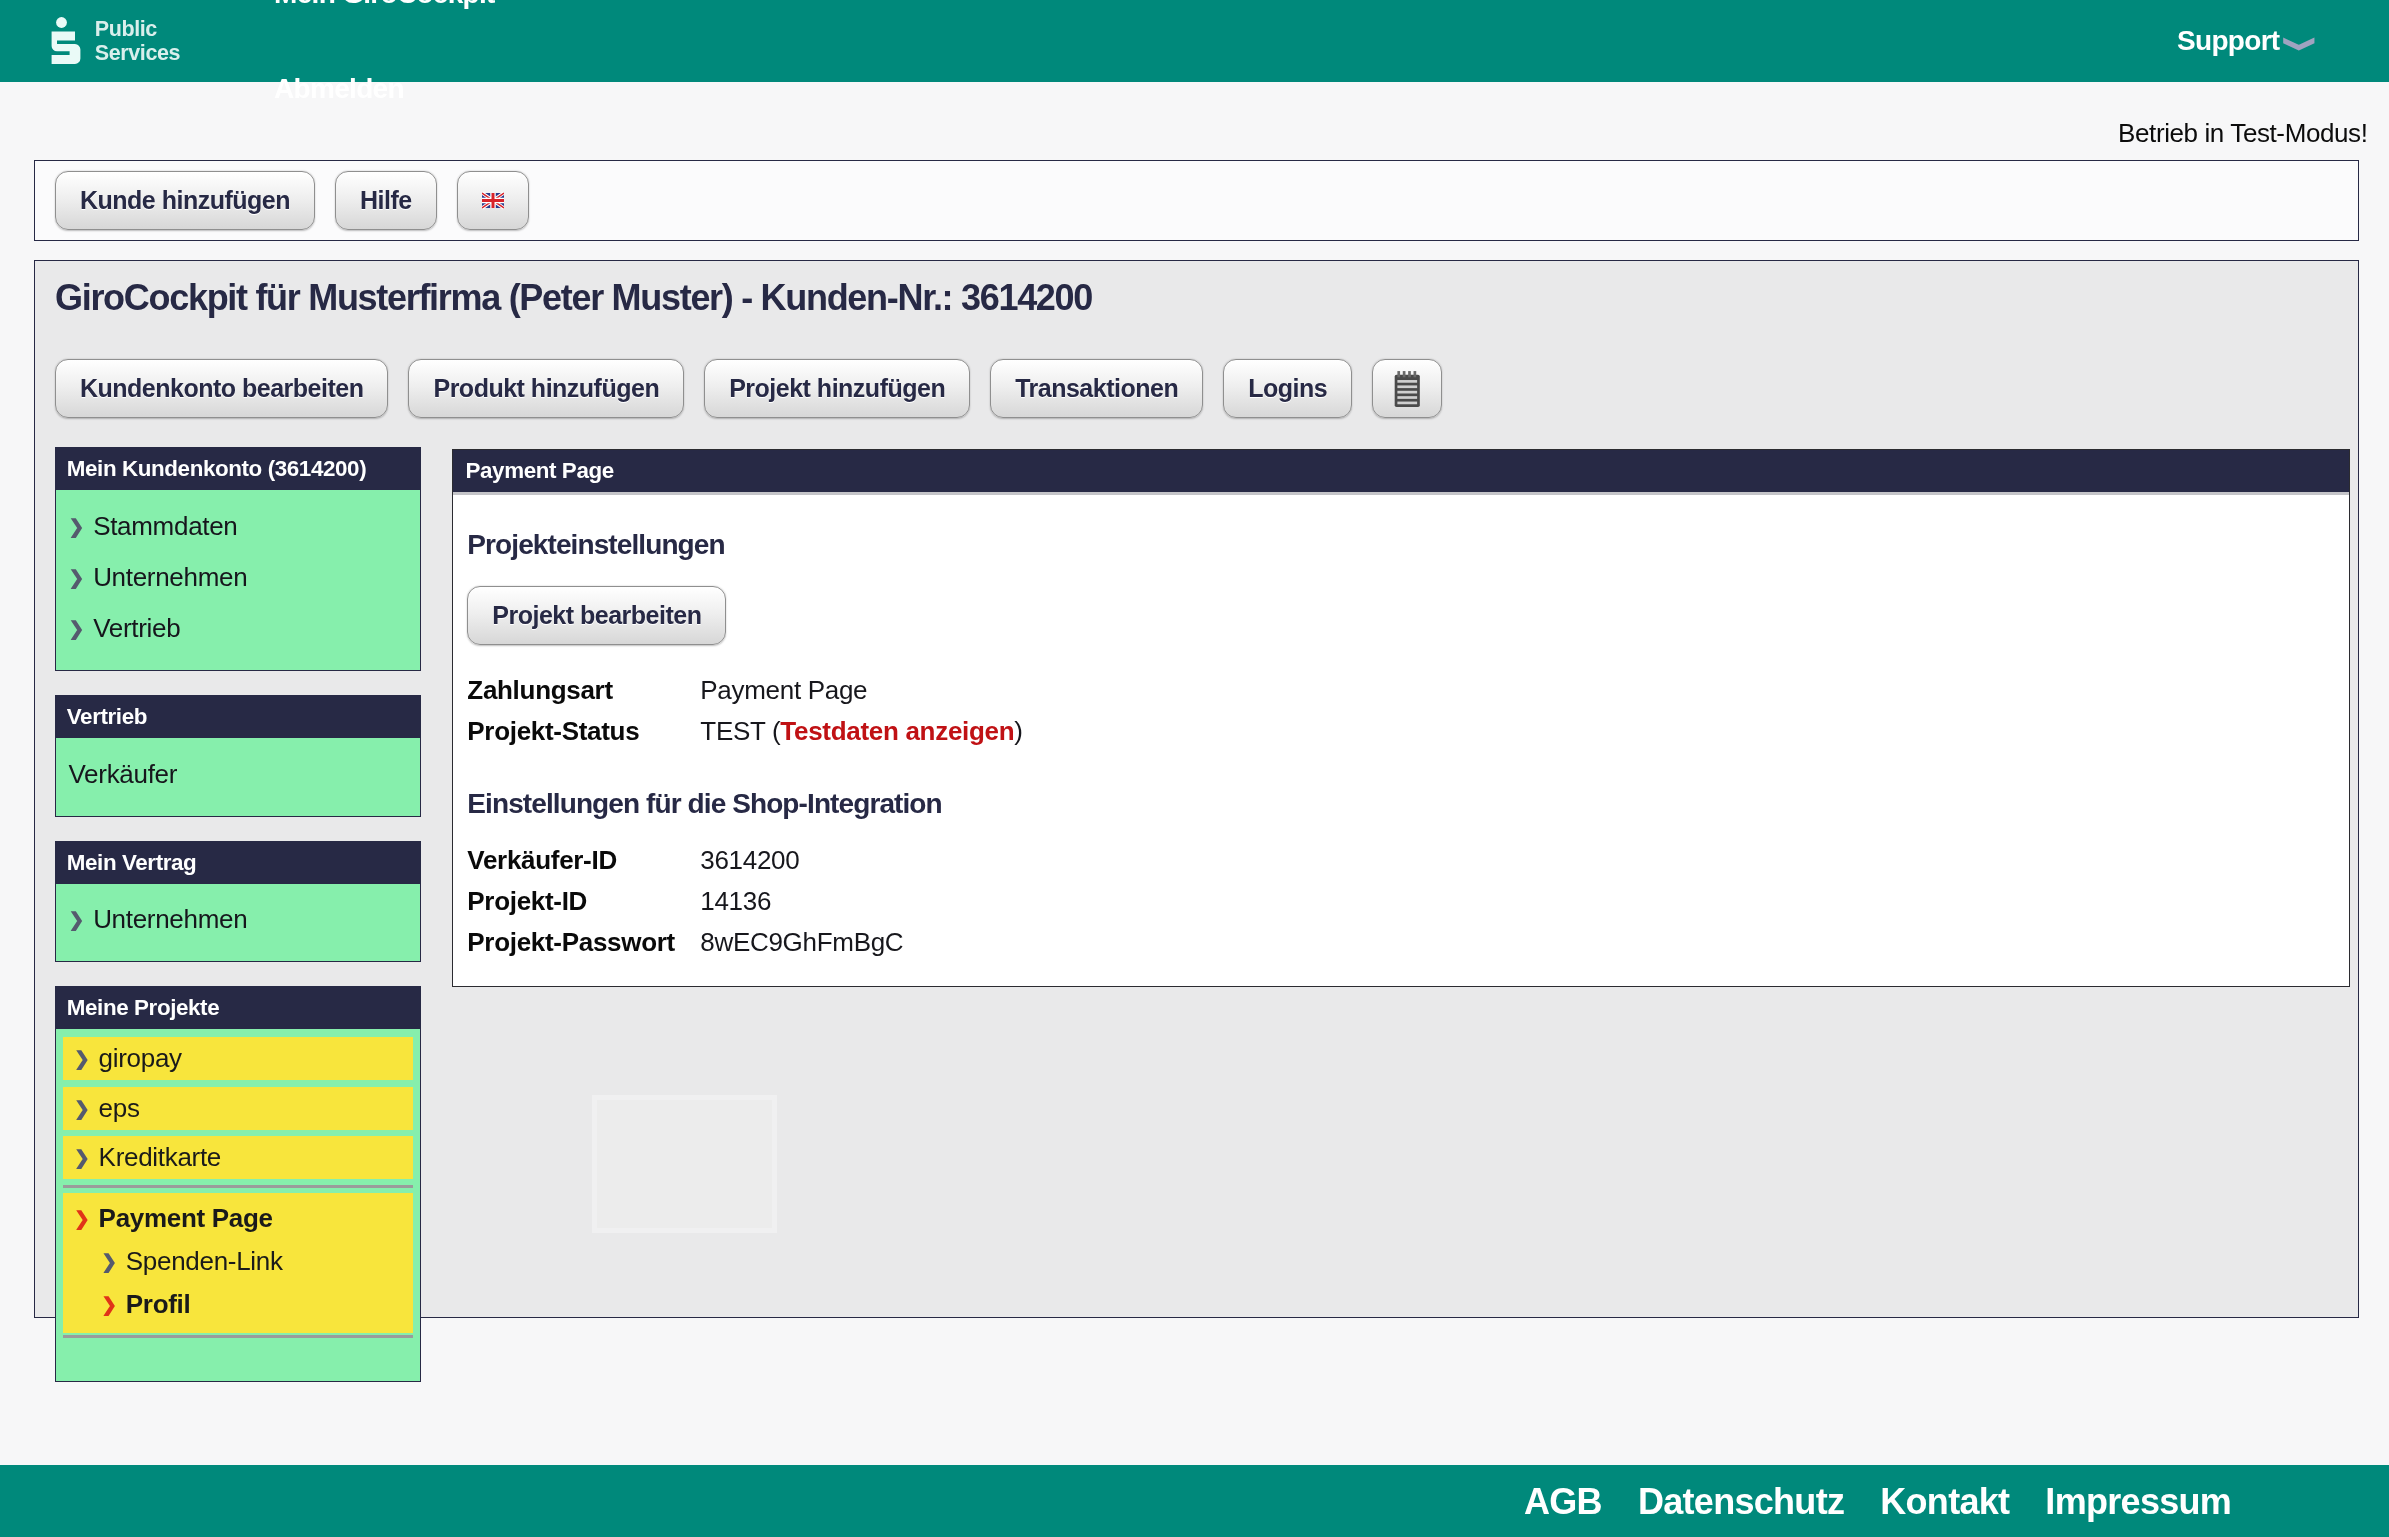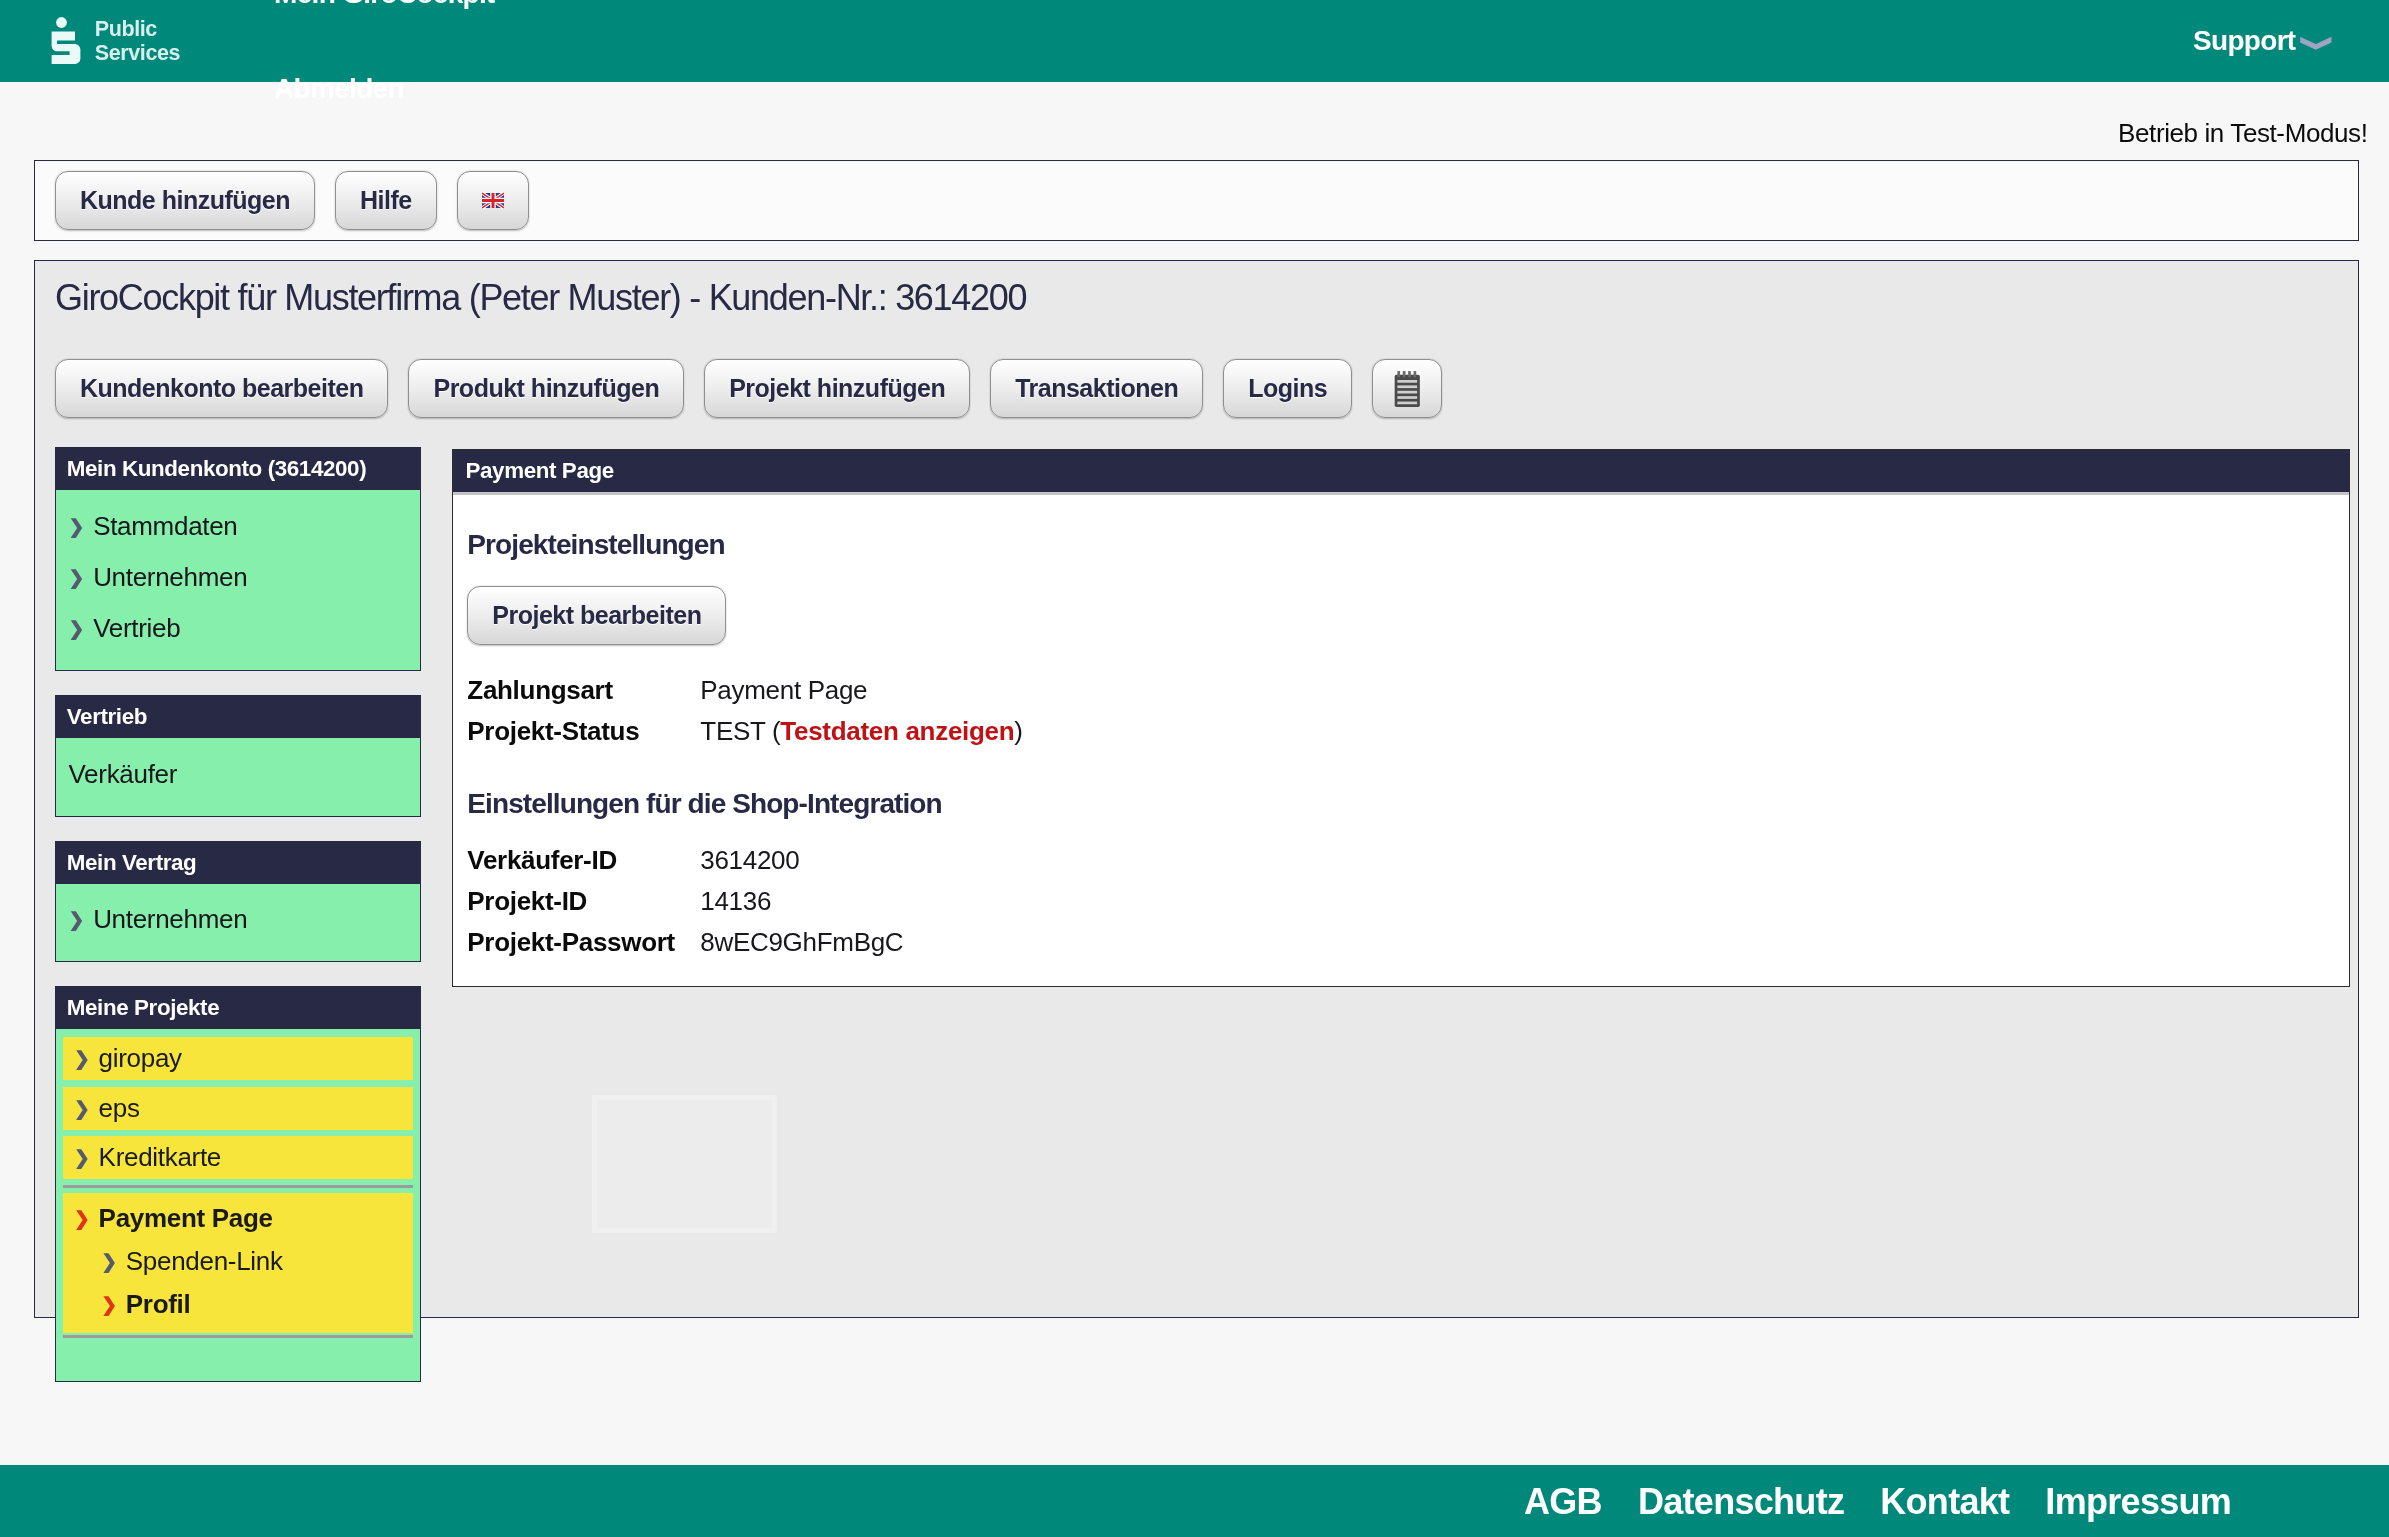--- a/index.html
+++ b/index.html
@@ -15,21 +15,21 @@
   
   .app-header {
     position: absolute; top:0; left:0; width:100%; height:82px;
     background:#00897b; display:flex; align-items:center;
   }
   .logo { display:flex; align-items:flex-start; gap:10.8px; margin-left:48px; }
   .logo-mark { width:36px; height:47px; }
   .logo-text { color:#d9efec; font-size:21.5px; line-height:24px; font-weight:bold; letter-spacing:-0.4px; }
   .top-nav { display:flex; gap:63px; margin-left:94px;flex-direction:column; }
   .top-link { color:#ffffff; font-weight:bold; font-size:28px; letter-spacing:-0.7px; cursor:pointer; text-decoration:none; }
-  .support { margin-left:auto; margin-right:63px; display:flex; gap:12.5px; cursor:pointer; }
+  .support { margin-left:auto; margin-right:79px; display:flex; align-items:center; gap:12.5px; cursor:pointer; }
   .support-chevron { color:#9fa3c0; font-size:21.5px; font-weight:bold; transform:rotate(90deg) scaleY(1.4); display:inline-block; margin-top:5.4px; }
 
   
   .test-banner {
     position:absolute; top:118px; right:21.5px;
     font-size:26px; color:#0c0c0c; letter-spacing:-0.4px;
   }
 
   
   .btn {
@@ -51,21 +51,21 @@
   }
   .flag-btn { width:72px; }
 
   
   .main-panel {
     position:absolute; top:260px; left:34px; width:2325px; height:1058px;
     border:1.8px solid #272945; background:#e9e9ea;
   }
   .page-title {
     position:absolute; top:16px; left:20px;
-    font-size:36px; font-weight:normal; color:#272945; letter-spacing:-1.3px;
+    font-size:36px; font-weight:bold; color:#272945; letter-spacing:-1.3px;
   }
   .actions { position:absolute; top:98px; left:20px; display:flex; gap:20px; align-items:center; }
   .icon-btn { width:70px; padding:0; }
 
   
   .sidebar { position:absolute; top:186px; left:20px; width:366px; display:flex; flex-direction:column; gap:24px; }
   .side-box { border:1.8px solid #272945; background:#86efac; }
   .side-box-header {
     background:#272945; color:#ffffff; font-weight:bold; font-size:22.4px;
     letter-spacing:-0.4px; padding:8px 10.8px;

